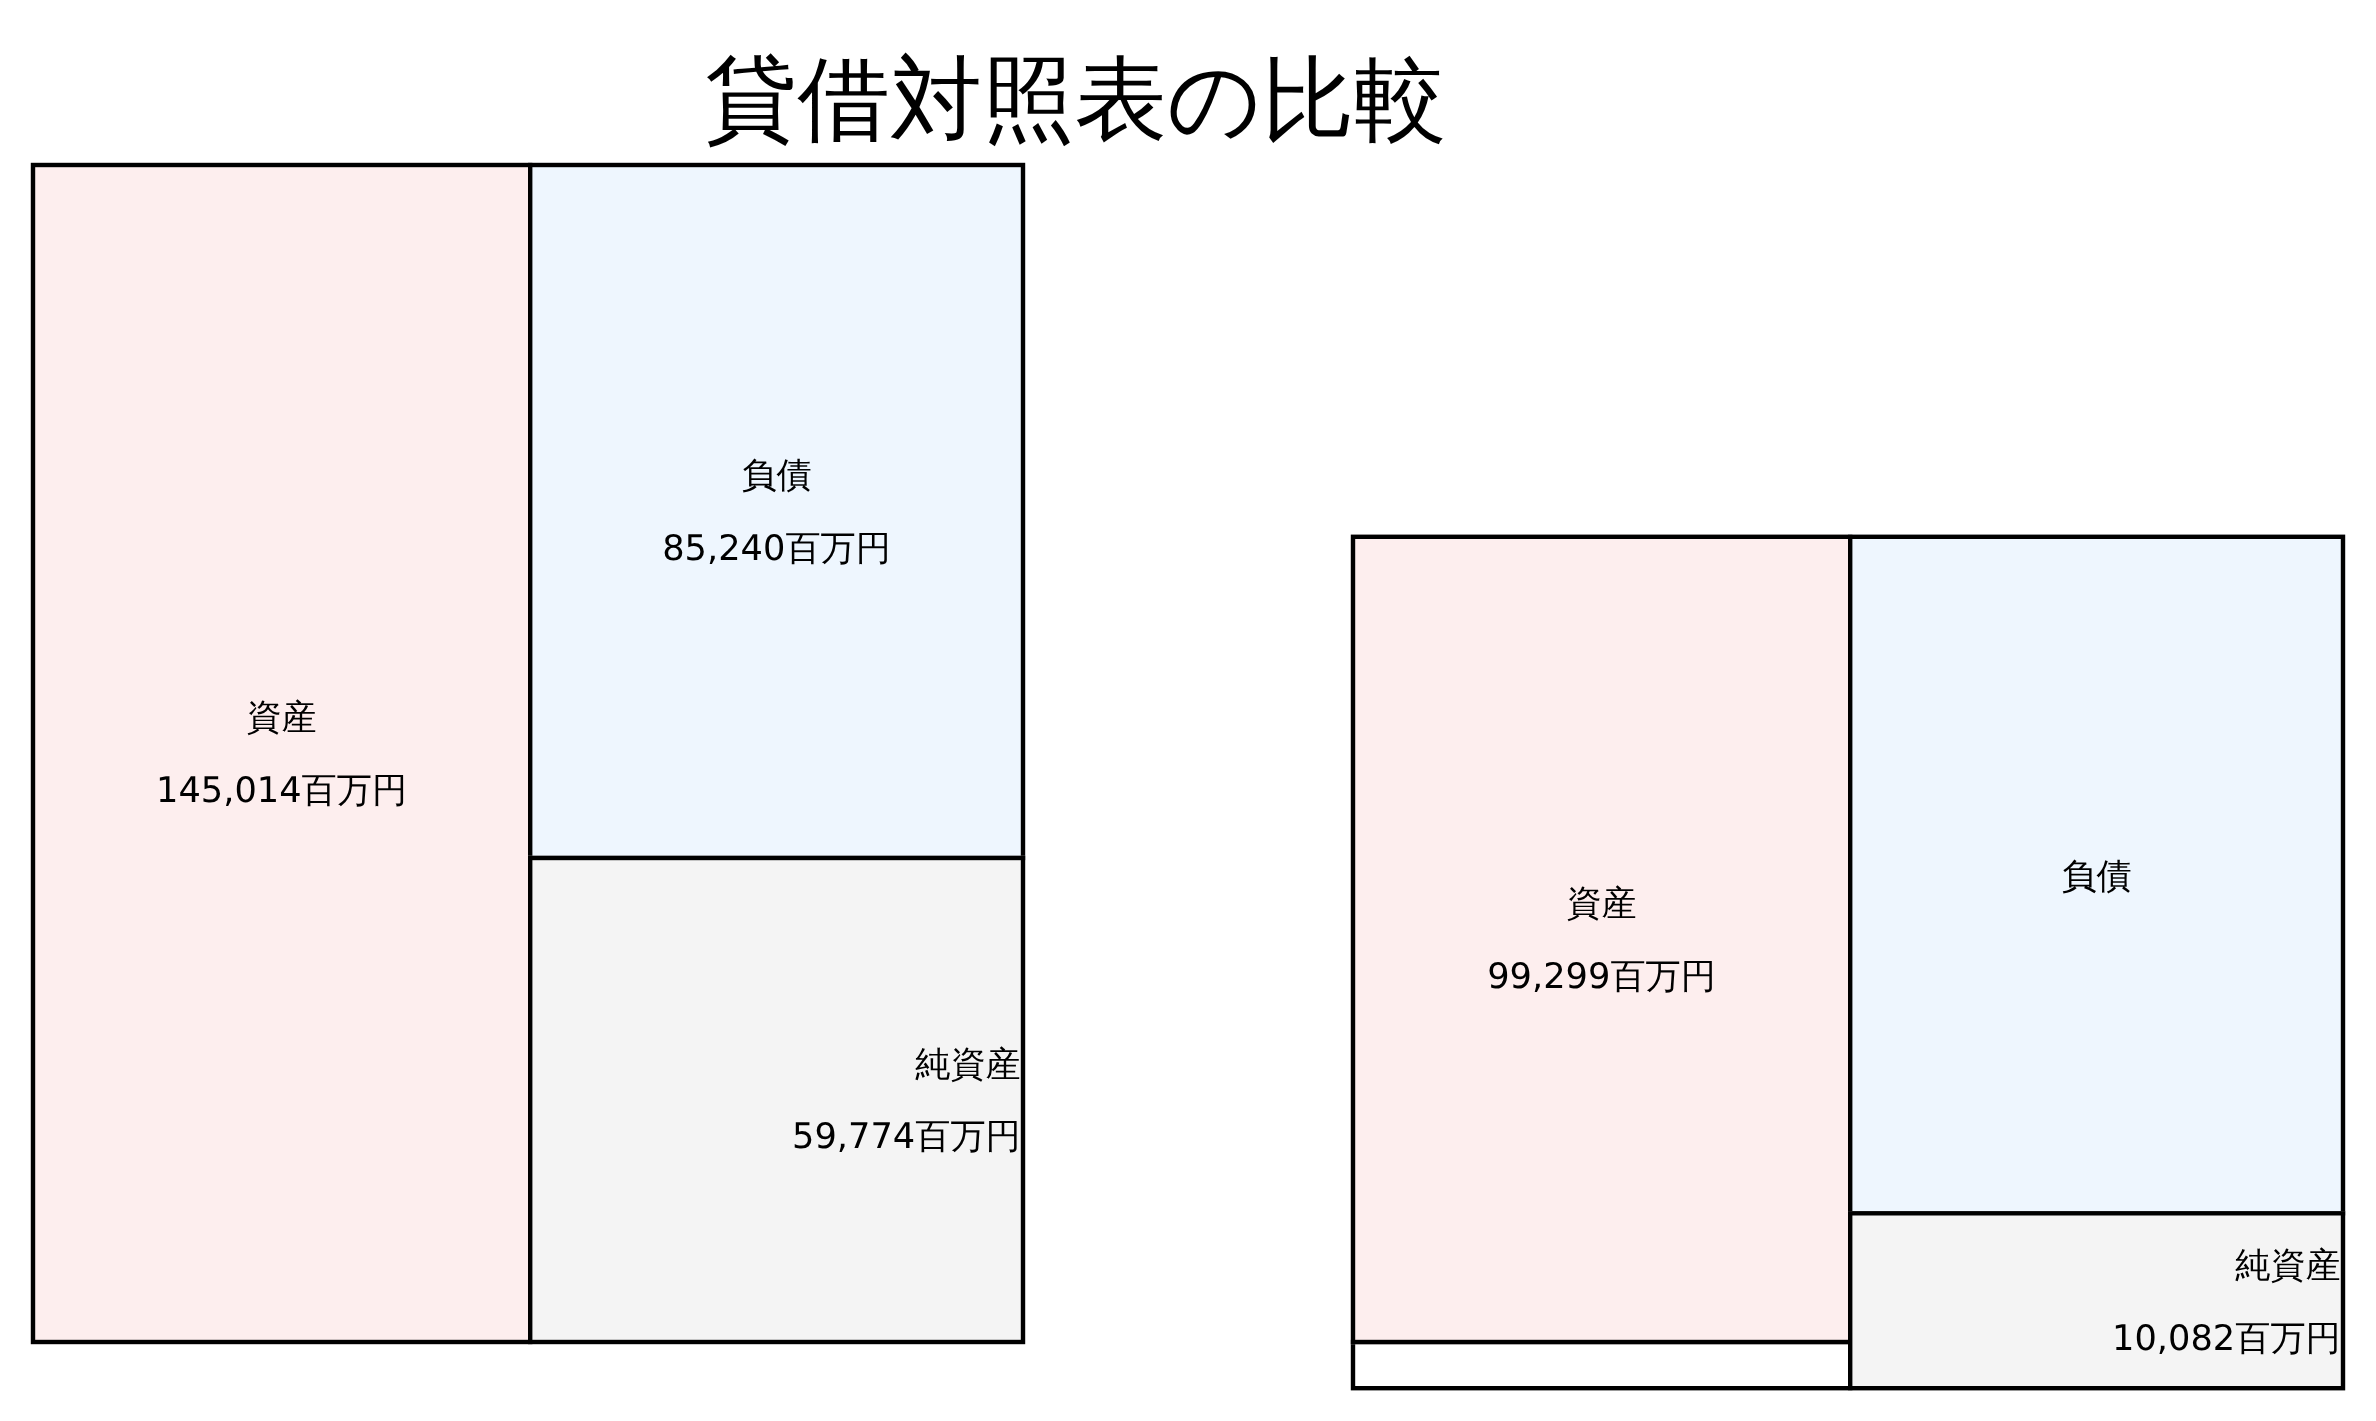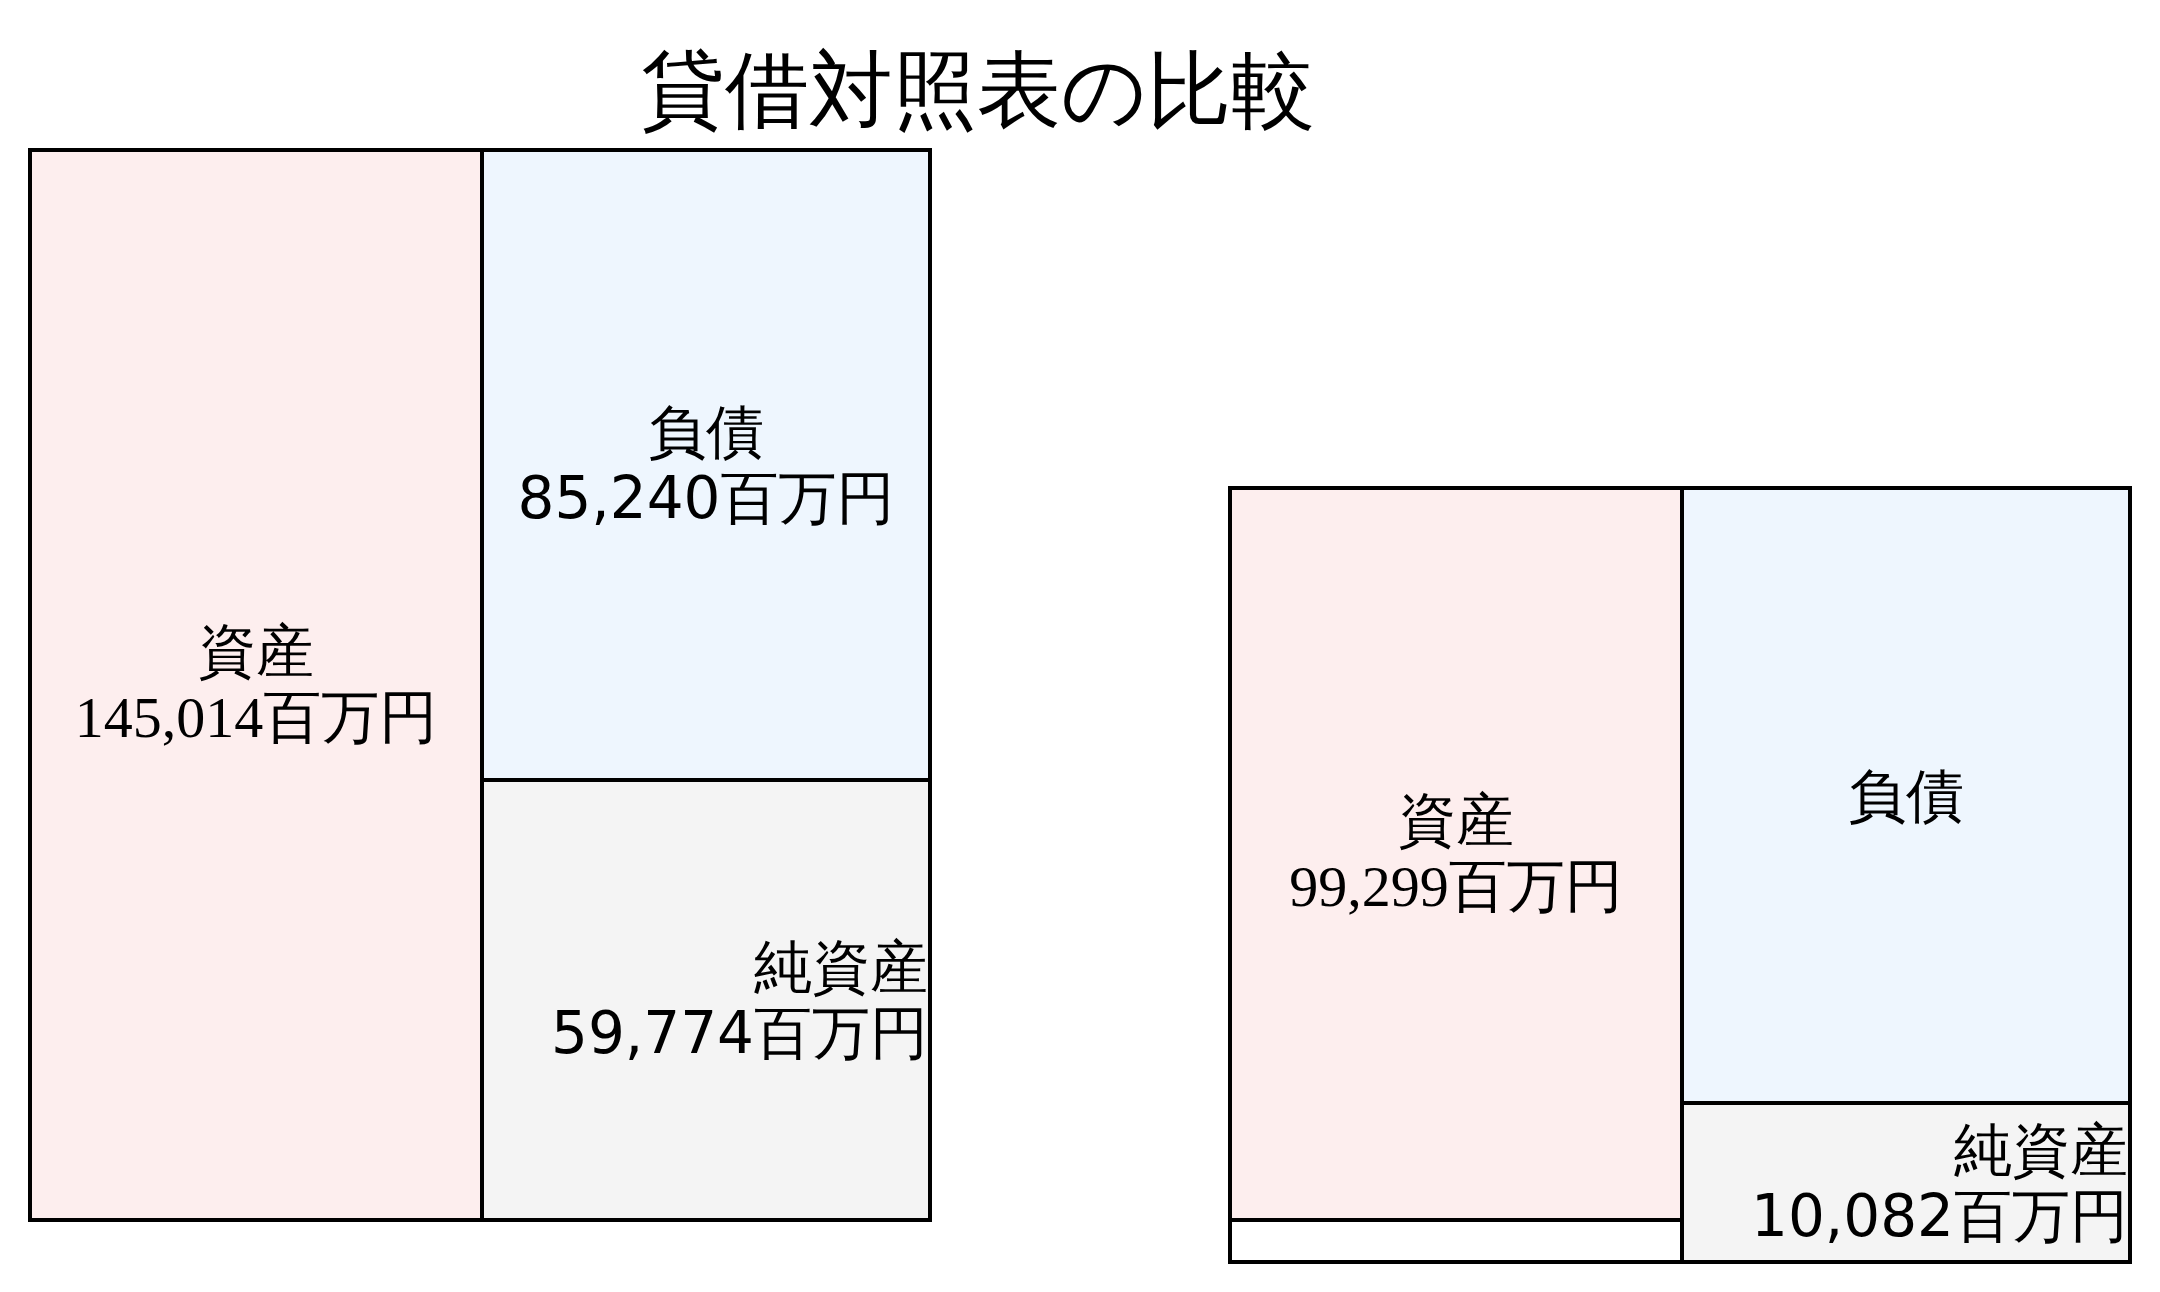--- a/index.html
+++ b/index.html
@@ -2,22 +2,22 @@
 <html><head>
 <meta charset="utf-8">
 <style>
   html, body { margin: 0; padding: 0; background: #ffffff; }
   body { width: 2160px; height: 1292px; position: relative; overflow: hidden;
          font-family: "DejaVu Sans", "Liberation Sans", sans-serif; color: #000; }
   .title { position: absolute; left: 0; width: 1956px; top: 40px; text-align: center;
            font-size: 84px; line-height: 100px; font-weight: normal; }
   .box { position: absolute; box-sizing: border-box; border: 4px solid #000;
          display: flex; flex-direction: column; align-items: center; justify-content: center;
-         text-align: center; font-size: 58px; line-height: 66px; }
-  .asset { background: #fdeeee; font-family: Liberation Serif, serif; }
+         text-align: center; font-size: 32px; line-height: 66px; }
+  .asset { background: #fdeeee; }
   .liab { background: #eef6fe; }
   .net { background: #f4f4f4; align-items: flex-end; }
   .blank { background: #ffffff; }
   .lbl, .val { display: block; white-space: nowrap; }
 </style>
 </head>
 <body>
 
 <div class="title">貸借対照表の比較</div>
 

